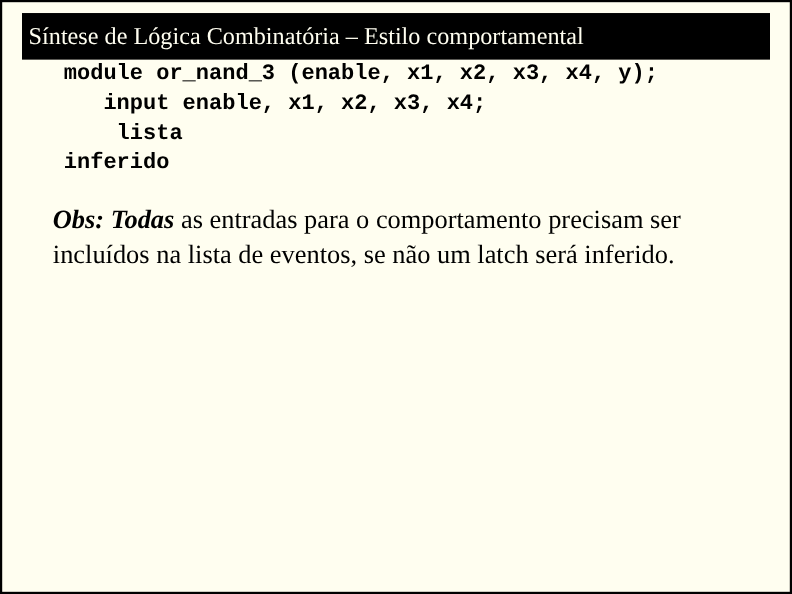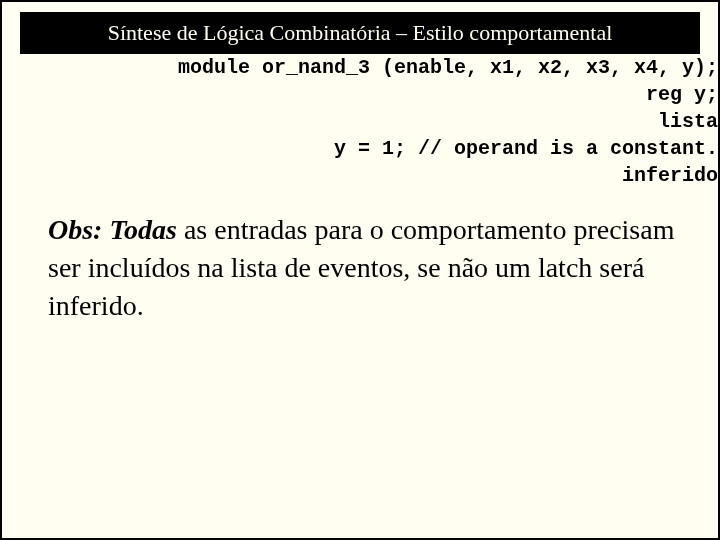--- a/index.html
+++ b/index.html
@@ -16,22 +16,22 @@
     height: 540px;
     border: 2px solid #000;
     box-sizing: border-box;
     background: #fffef0;
     position: relative;
   }
   .title-bar {
     margin: 10px 18px 0 18px;
     border: 2px solid #000;
     background: #000;
-    padding: 6px 18px;
-    text-align: center;
+    padding: 6px 4px;
+    text-align: left;
   }
   .title-text {
     color: #fffef0;
     font-size: 22px;
     font-family: Georgia, serif;
   }
   .example-label {
     margin: 14px 0 8px 18px;
     font-size: 24px;
     color: #000;
@@ -39,28 +39,27 @@
   .code-block {
     margin: 0 0 0 56px;
     font-family: 'Courier New', monospace;
     font-size: 20px;
     line-height: 1.35;
     color: #000;
     font-weight: bold;
   }
   .code-line {
     white-space: pre;
-    text-align: right;
   }
   .kw {
     font-weight: 900;
   }
   .note {
     margin: 22px 40px 0 46px;
-    font-size: 28px;
+    font-size: 24px;
     line-height: 1.35;
     color: #000;
     font-family: Georgia, serif;
   }
   .note-em {
     font-style: italic;
     font-weight: bold;
   }
 </style>
 </head>
@@ -68,23 +67,22 @@
 
 <div class="slide">
 
   <div class="title-bar">
     <span class="title-text">Síntese de Lógica Combinatória – Estilo comportamental</span>
   </div>
 
 
   <div class="code-block">
     <div class="code-line"><span class="kw">module</span><span> or_nand_3 (enable, x1, x2, x3, x4, y);</span></div>
-    <div class="code-line"><span class="kw">   reg</span><span> y;</span></div>
+    <div class="code-line"><span class="kw">   input</span><span> enable, x1, x2, x3, x4;</span></div>
     <div class="code-line"><span class="kw">    lista</span></div>
-    <div class="code-line">      y = 1; // operand is a constant.</div>
     <div class="code-line kw">inferido</div>
   </div>
 
   <div class="note">
     <span class="note-em">Obs: Todas</span><span> as entradas para o comportamento precisam ser incluídos na lista de eventos, se não um latch será inferido.</span>
   </div>
 
 </div>
 
 </body></html>

